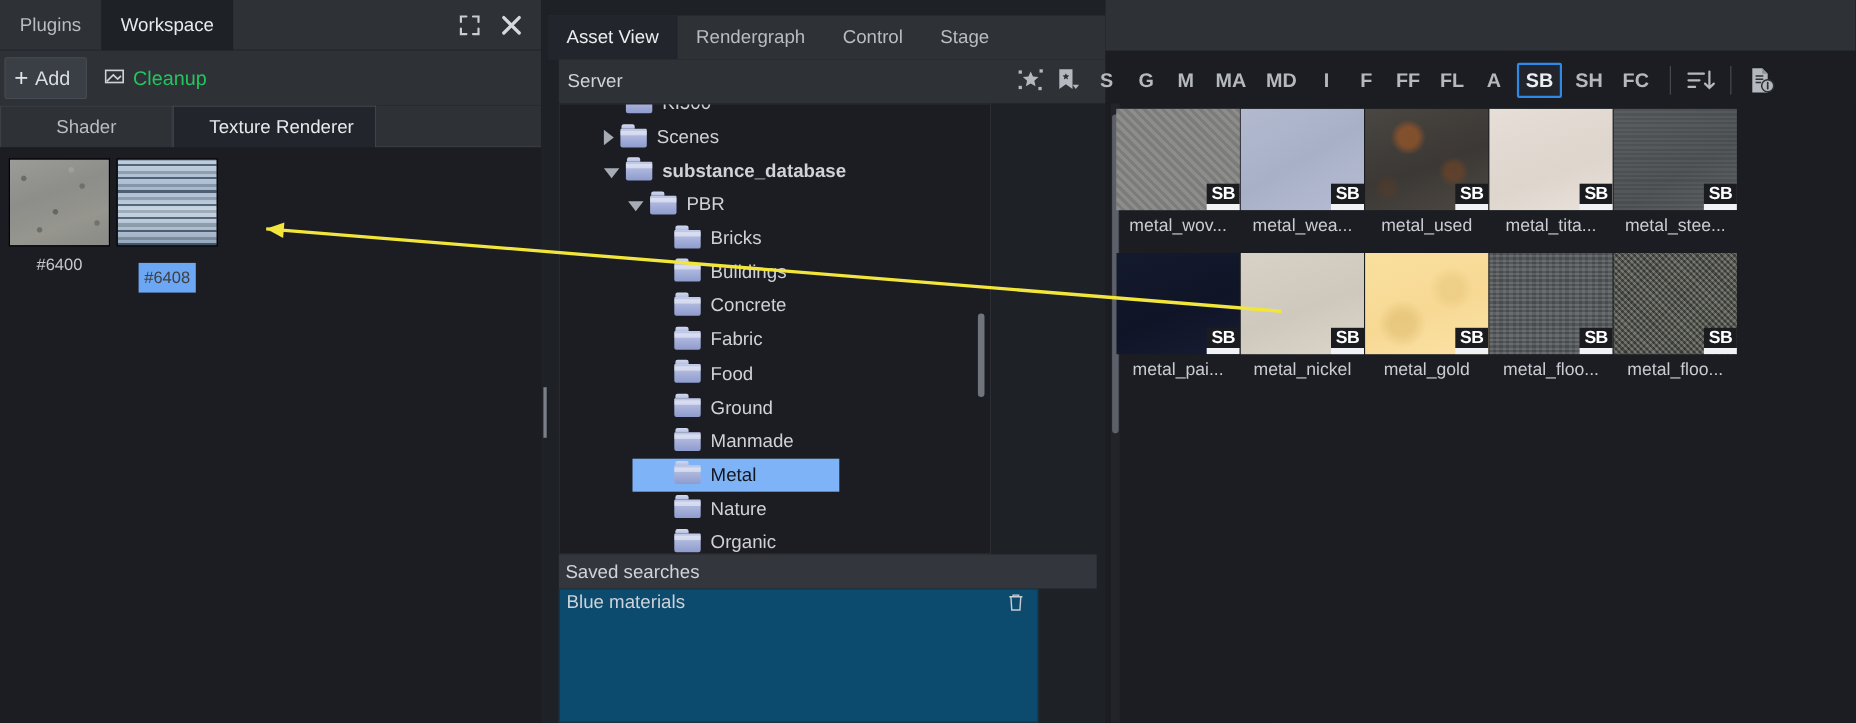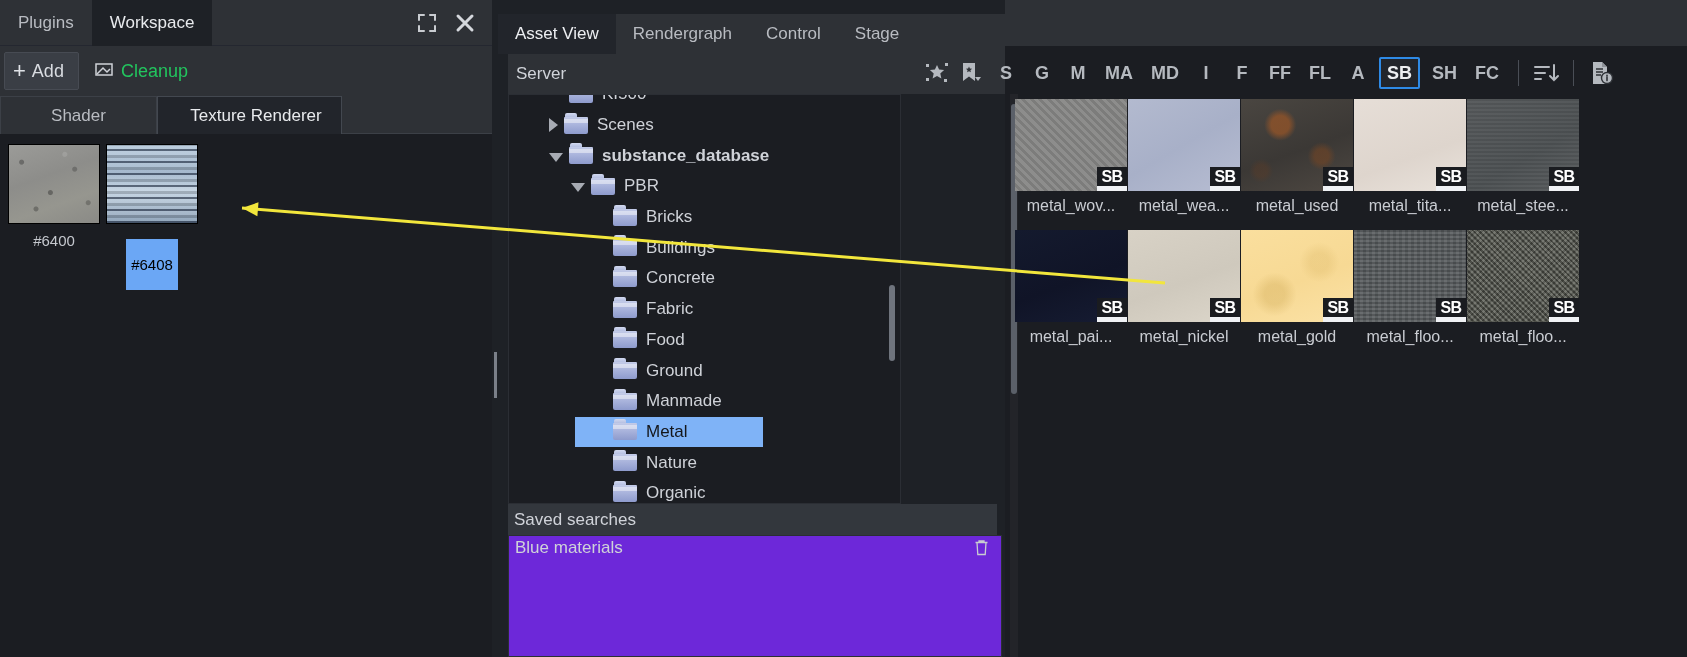--- a/index.html
+++ b/index.html
@@ -62,21 +62,21 @@
   #asset-canvas {
     position: absolute; left: 0; top: 134px; width: 492px; height: 523px;
     background: #1b1d22;
   }
   .thumb-item { position: absolute; width: 92px; }
   .thumb-box { width: 92px; height: 80px; border: 1px solid #000; }
   .thumb-label {
     margin-top: 8px; text-align: center; font-size: 15px; color: #c5c8ce;
     display: block;
   }
-  .thumb-label.selected { background: #6ba7f5; color: #000000; display: inline-block; padding: 17px 5px; }
+  .thumb-label.selected { background: #6ba7f5; color: #404040; display: inline-block; padding: 5px 5px; }
   .thumb-label-wrap { text-align: center; margin-top: 7px; }
 
   .tex-concrete {
     background:
       radial-gradient(circle at 14% 22%, rgba(0,0,0,.28) 0 2px, transparent 3px),
       radial-gradient(circle at 46% 61%, rgba(0,0,0,.30) 0 2px, transparent 3px),
       radial-gradient(circle at 73% 31%, rgba(0,0,0,.22) 0 2px, transparent 3px),
       radial-gradient(circle at 30% 82%, rgba(0,0,0,.26) 0 2px, transparent 3px),
       radial-gradient(circle at 88% 74%, rgba(0,0,0,.22) 0 2px, transparent 3px),
       radial-gradient(circle at 62% 12%, rgba(255,255,255,.12) 0 2px, transparent 3px),
@@ -126,22 +126,22 @@
   }
 
   #tree-scrollbar { position: absolute; right: 5px; top: 190px; width: 6px; height: 76px; background: #6f747d; border-radius: 3px; }
 
   .saved-hdr {
     position: absolute; left: 10px; top: 504px; width: 489px; height: 31px;
     background: #33373d; display: flex; align-items: center;
   }
   .saved-hdr span { font-size: 17px; color: #d0d3d9; padding-left: 6px; }
   .saved-body {
-    position: absolute; left: 10px; top: 535px; width: 494px; height: 122px;
-    background: #6d28d9; border: 1px solid #2b2e34;
+    position: absolute; left: 10px; top: 535px; width: 436px; height: 122px;
+    background: #0c4a6e; border: 1px solid #2b2e34;
   }
   .saved-row { position: relative; height: 23px; display: flex; align-items: center; padding-left: 6px; font-size: 17px; color: #cfd2d8; }
   .trash { position: absolute; right: 12px; width: 15px; height: 17px; }
 
   
   #right-panel { position: absolute; left: 1005px; top: 0; width: 682px; height: 657px; background: #1b1d22; }
   .right-topbar { position: absolute; left: 0; top: 0; width: 682px; height: 46px; background: #2e3136; }
 
   #filter-toolbar {
     position: absolute; left: 920px; top: 52px; width: 767px; height: 42px;

